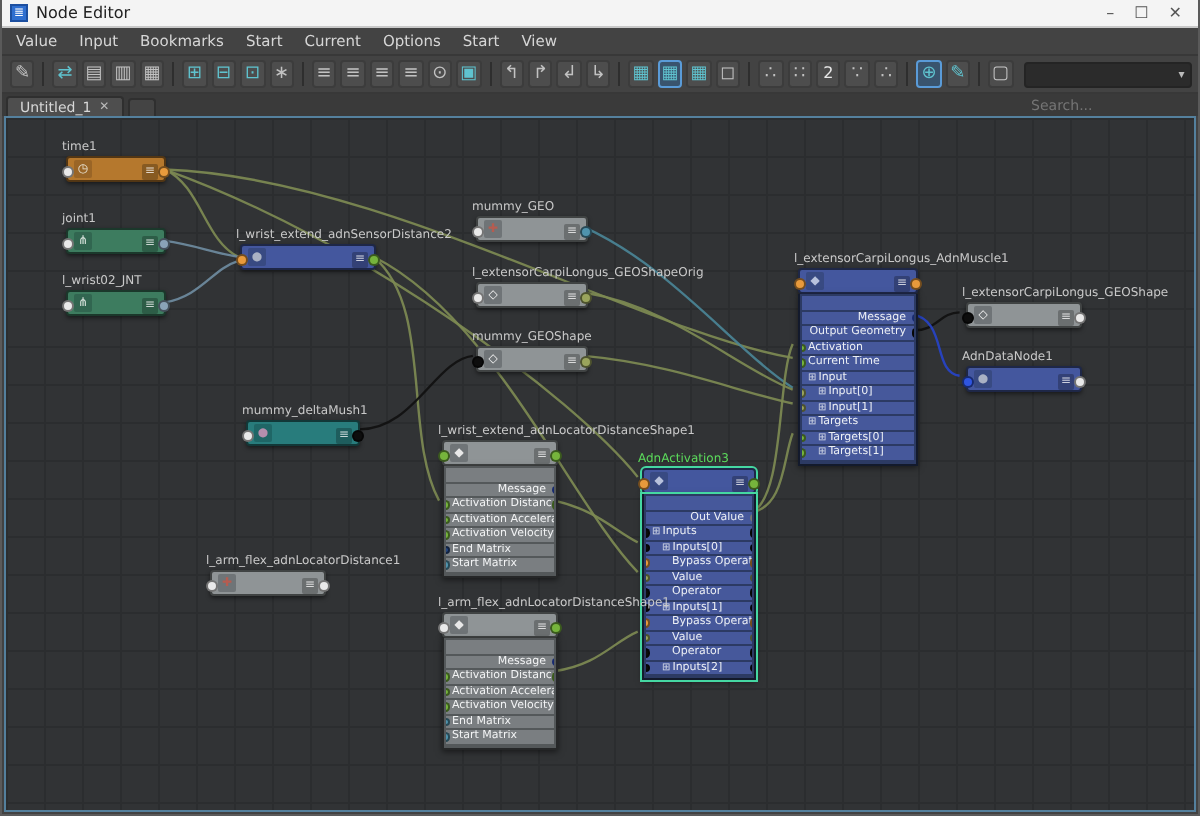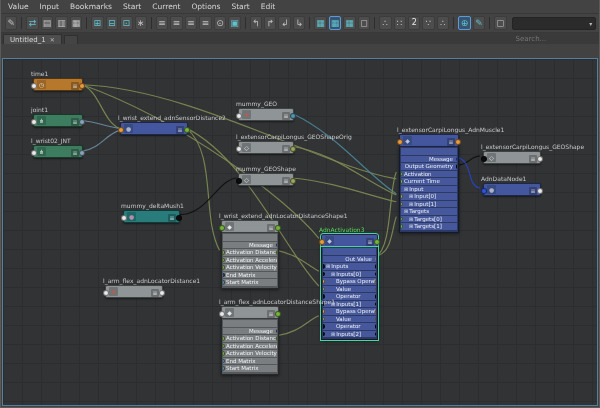--- a/index.html
+++ b/index.html
@@ -93,30 +93,39 @@
   .row .exp { font-size:5px; opacity:.85; margin-right:1px; }
   .rdot { position:absolute; width:4.5px; height:4.5px; border-radius:50%; top:1px;
     border:1px solid rgba(0,0,0,.5); }
   .rdot.left { left:-3px; } .rdot.right { right:-3px; }
 </style>
 </head>
 <body>
 
 <div class="window">
 
+  <div class="titlebar">
+    <div class="app-icon">≣</div>
+    <div class="title-text">Node Editor</div>
+    <div class="winbtns">
+      <span class="winbtn">–</span>
+      <span class="winbtn">☐</span>
+      <span class="winbtn">✕</span>
+    </div>
+  </div>
 
   <div class="menubar" id="menubar">
       <span class="menu-item">Value</span>
       <span class="menu-item">Input</span>
       <span class="menu-item">Bookmarks</span>
       <span class="menu-item">Start</span>
       <span class="menu-item">Current</span>
       <span class="menu-item">Options</span>
       <span class="menu-item">Start</span>
-      <span class="menu-item">Edit</span>
+      <span class="menu-item">View</span>
     </div>
 
   <div class="toolbar" id="toolbar">
       <div class="tb-icon gray">✎</div>
       <div class="tb-sep"></div>
       <div class="tb-icon teal">⇄</div>
       <div class="tb-icon gray">▤</div>
       <div class="tb-icon gray">▥</div>
       <div class="tb-icon gray">▦</div>
       <div class="tb-sep"></div>

